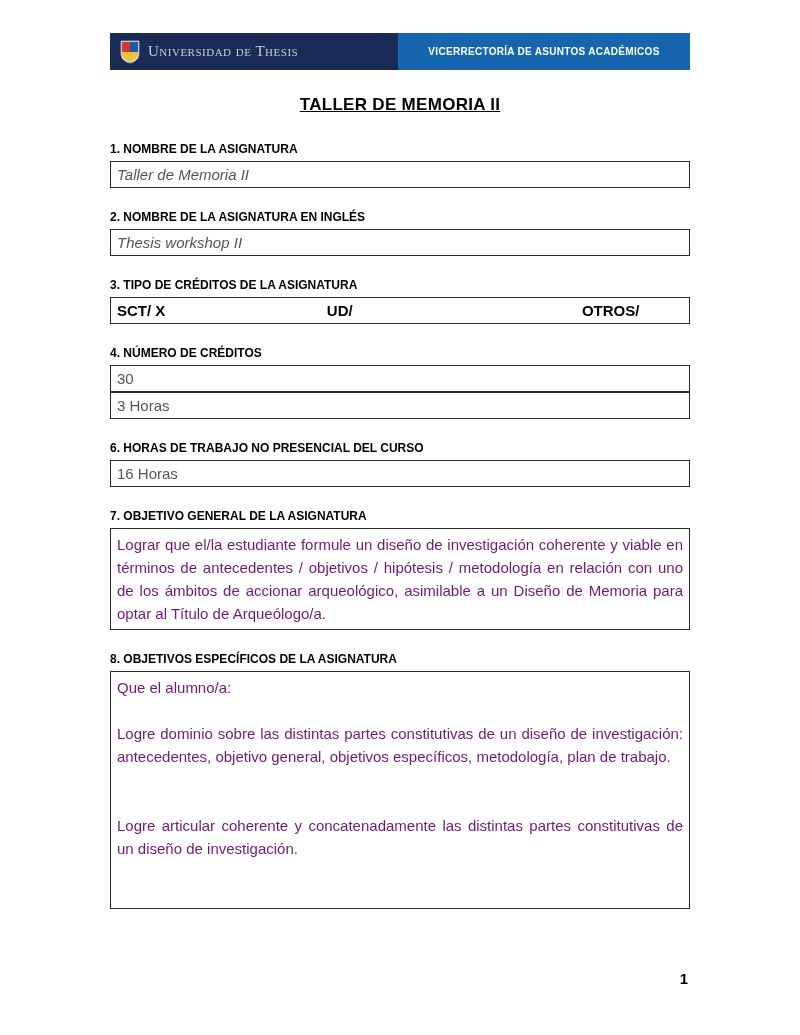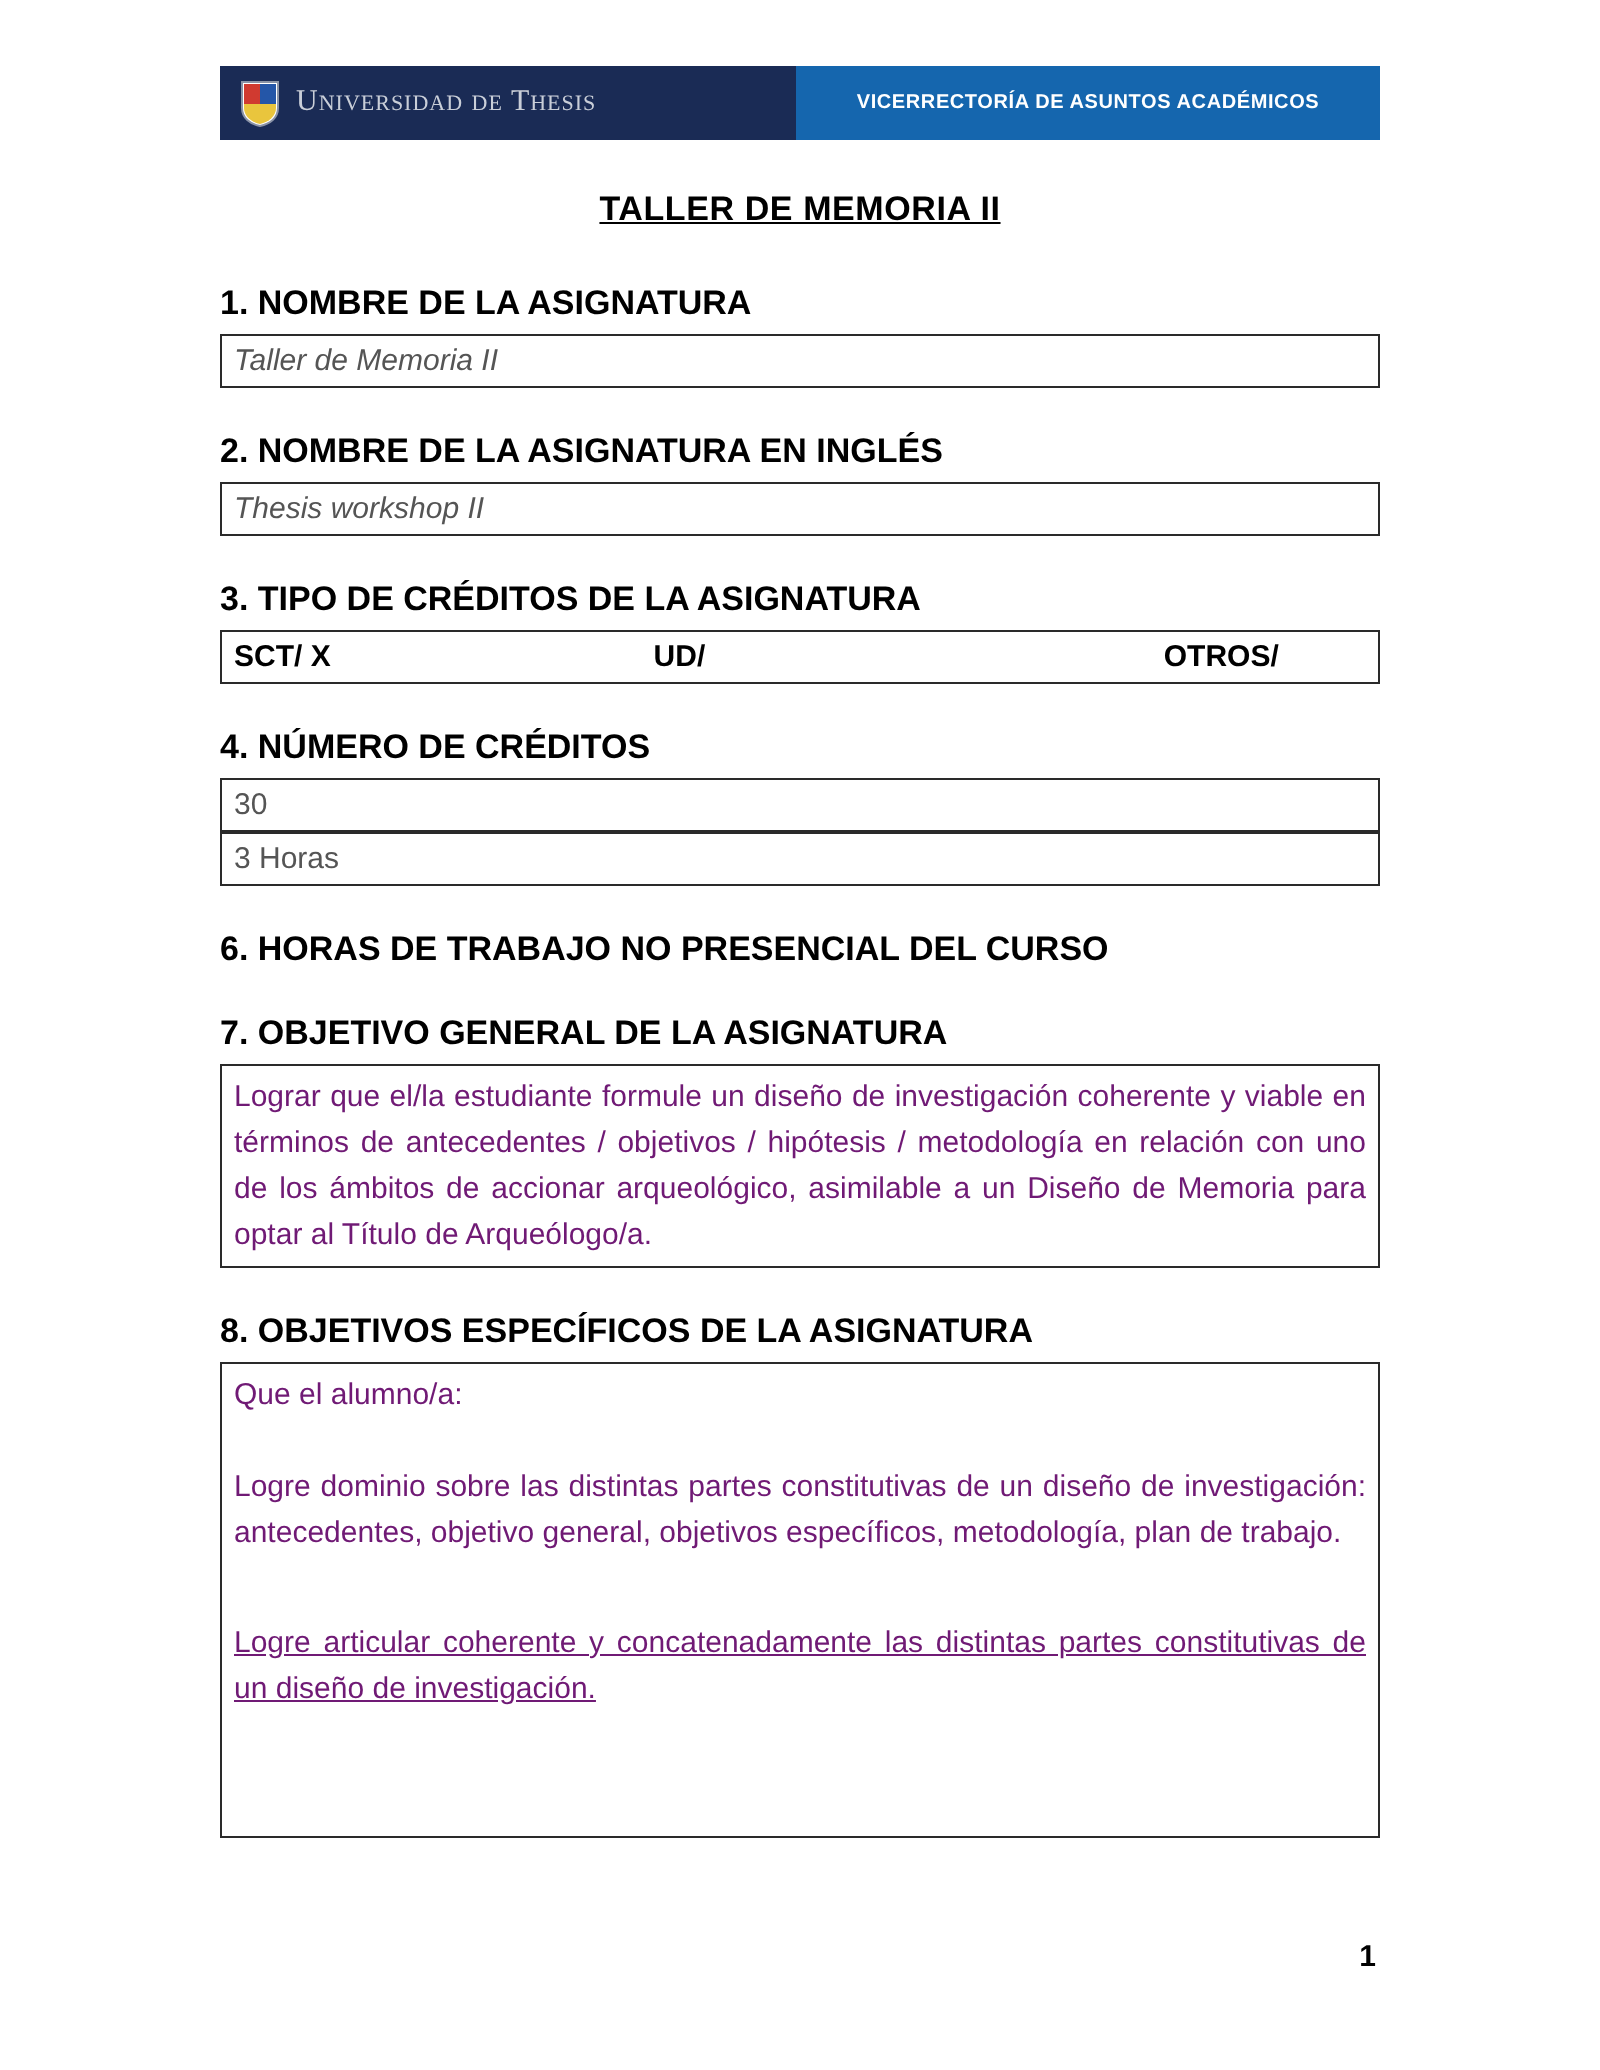--- a/index.html
+++ b/index.html
@@ -35,37 +35,37 @@
   
   .doc-title {
     margin-top:25px; text-align:center;
     font-size:17px; font-weight:bold; color:#000;
     text-decoration:underline; letter-spacing:0.3px;
   }
 
   
   .section-heading {
     margin-top:22px; margin-bottom:5px;
-    font-size:17px; font-weight:bold; color:#000000;
+    font-size:12px; font-weight:bold; color:#000000;
   }
   .first-section .section-heading { margin-top:27px; }
   .field-box {
     border:1px solid #2a2a2a; background:#ffffff;
     padding:1px 6px; min-height:24px;
     font-size:15px; line-height:23px; color:#701a75;
   }
   .value-gray { color:#555555; }
   .italic { font-style:italic; }
   .credit-box { display:grid; grid-template-columns:30% 38% 32%; font-weight:bold; color:#000;gap:40px; }
   .text-box { padding:4px 6px; text-align:justify; }
   .tall-box { min-height:238px; padding:4px 6px; }
   .para { line-height:23px; }
   .para.justify { text-align:justify; }
   .gap-1 { margin-top:23px; }
-  .gap-2 { margin-top:32px;text-decoration:underline; }
+  .gap-2 { margin-top:46px; }
 
   
   .page-number {
     position:absolute; right:112px; bottom:48px;
     font-size:15px; font-weight:bold; color:#000;
   }
 </style>
 </head>
 <body>
 
@@ -113,20 +113,21 @@
     <h2 class="section-heading">4. NÚMERO DE CRÉDITOS</h2>
     <div class="field-box value-gray">30</div>
   </div>
 
   <div class="section">
     <div class="field-box value-gray">3 Horas</div>
   </div>
 
   <div class="section">
     <h2 class="section-heading">6. HORAS DE TRABAJO NO PRESENCIAL DEL CURSO</h2>
+    <div class="field-box value-gray">16 Horas</div>
   </div>
 
   <div class="section">
     <h2 class="section-heading">7. OBJETIVO GENERAL DE LA ASIGNATURA</h2>
     <div class="field-box text-box">Lograr que el/la estudiante formule un diseño de investigación coherente y viable en términos de antecedentes / objetivos / hipótesis / metodología en relación con uno de los ámbitos de accionar arqueológico, asimilable a un Diseño de Memoria para optar al Título de Arqueólogo/a.</div>
   </div>
 
   <div class="section">
     <h2 class="section-heading">8. OBJETIVOS ESPECÍFICOS DE LA ASIGNATURA</h2>
     <div class="field-box tall-box">

